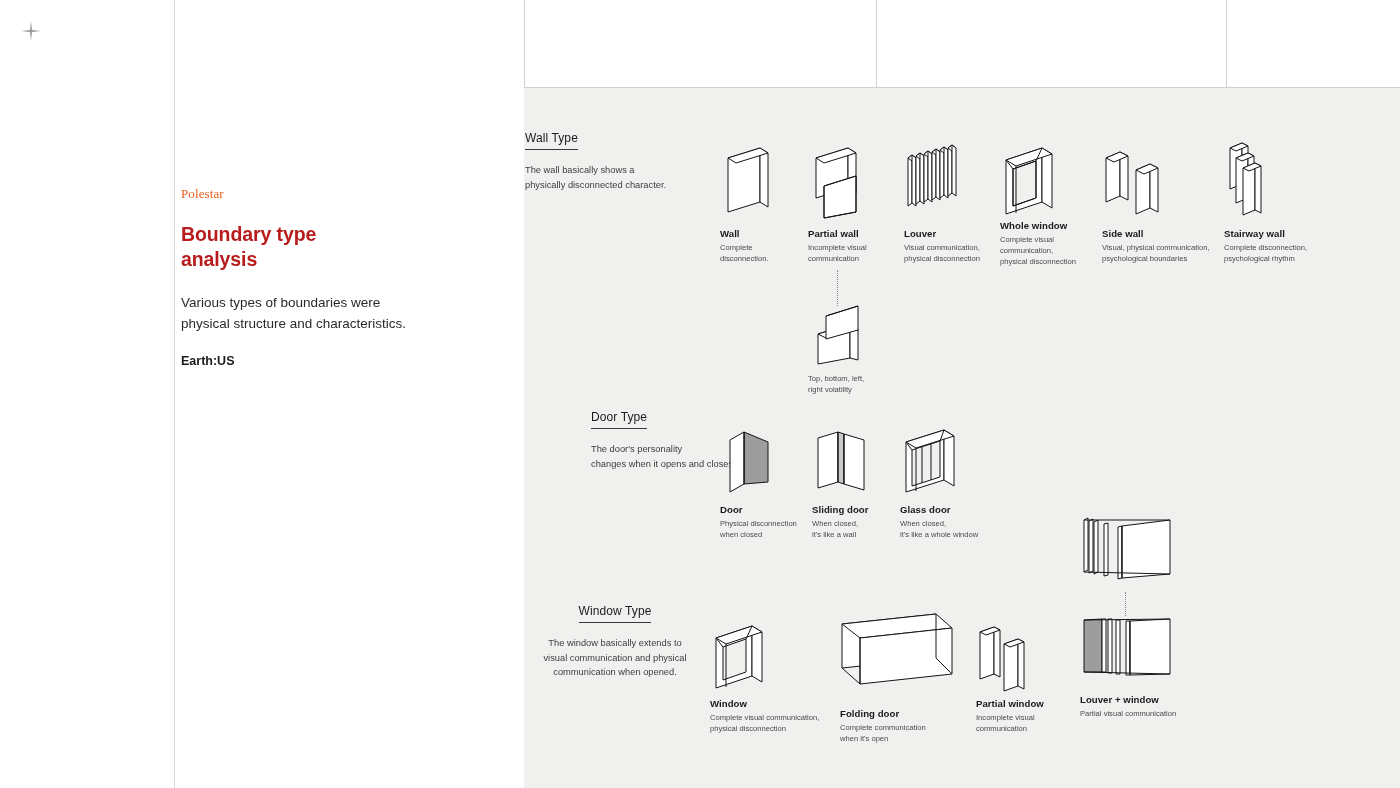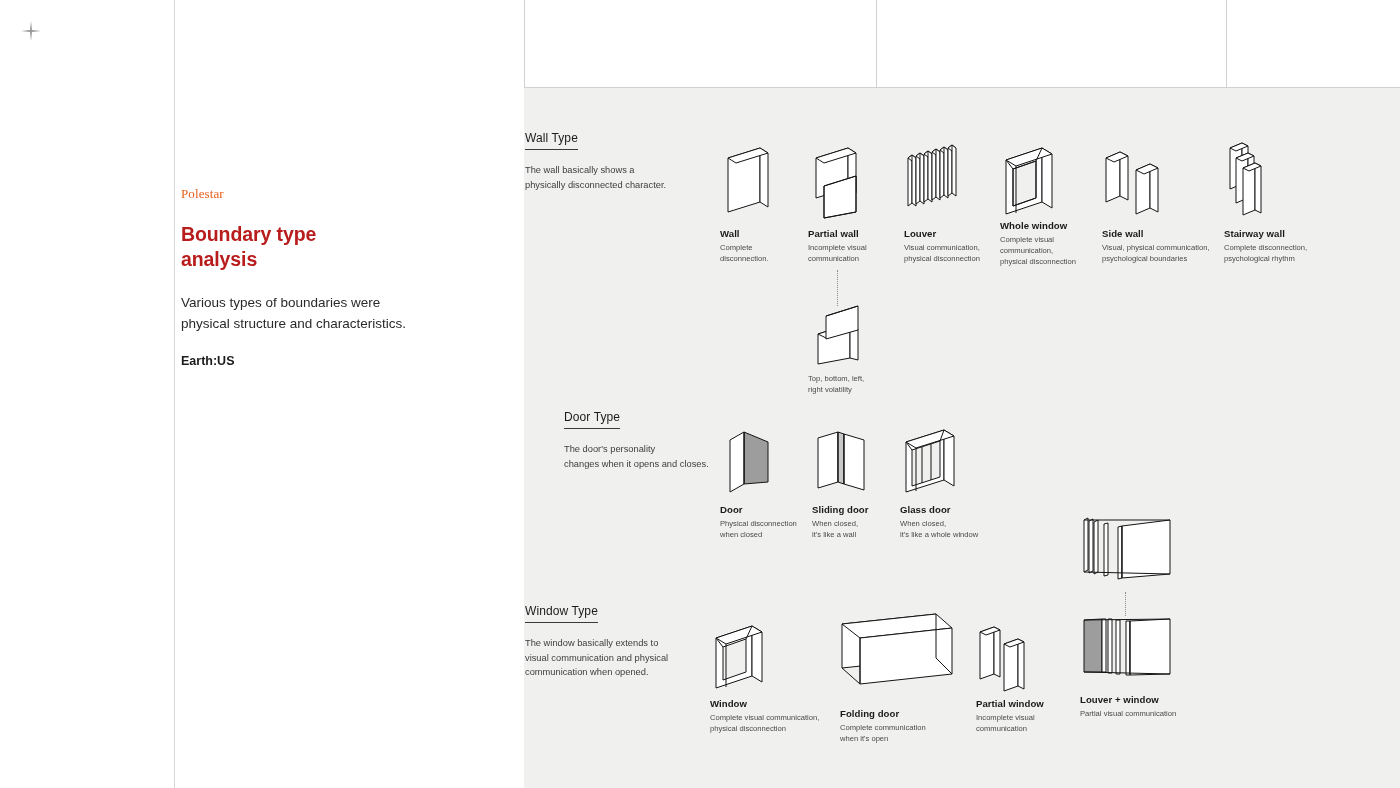--- a/index.html
+++ b/index.html
@@ -227,21 +227,21 @@
           <path class="fw" d="M18 3 L24 6 L24 53 L18 50 Z"></path>
           <path class="fw" d="M6 8 L12 11 L24 6 L18 3 Z"></path>
         </g>
       </svg>
     </div>
     <div class="name" style="margin-top:8px">Stairway wall</div>
     <div class="cap" style="white-space:pre-line"><span>Complete disconnection,
 psychological rhythm</span></div>
   </div>
 
-  <div class="section-head" style="left:525px; top:407px;padding-left:39px;">
+  <div class="section-head" style="left:552px; top:407px;padding-left:39px;">
     <div class="sec-title">Door Type</div>
     <div class="sec-desc" style="width:175px">
       <div>The door's personality</div>
       <div>changes when it opens and closes.</div>
     </div>
   </div>
 
   <div class="item" style="left:720px; top:424px; width:92px;">
     <div class="art">
       <svg width="60" height="72" viewBox="0 0 60 72">
@@ -280,21 +280,21 @@
         <path class="ln" d="M31 20 L31 56"></path>
         <path class="ln" d="M16 24 L16 67"></path>
         <path class="ln" d="M12 26 L6 18 M40 17 L44 6"></path>
       </svg>
     </div>
     <div class="name" style="margin-top:8px">Glass door</div>
     <div class="cap" style="white-space:pre-line"><span>When closed,
 it's like a whole window</span></div>
   </div>
 
-  <div class="section-head" style="left:525px; top:601px;">
+  <div class="section-head" style="left:525px; top:601px;text-align:center;">
     <div class="sec-title">Window Type</div>
     <div class="sec-desc" style="width:180px">
       <div>The window basically extends to</div>
       <div>visual communication and physical</div>
       <div>communication when opened.</div>
     </div>
   </div>
 
   <div class="item" style="left:710px; top:618px; width:120px;">
     <div class="art">

